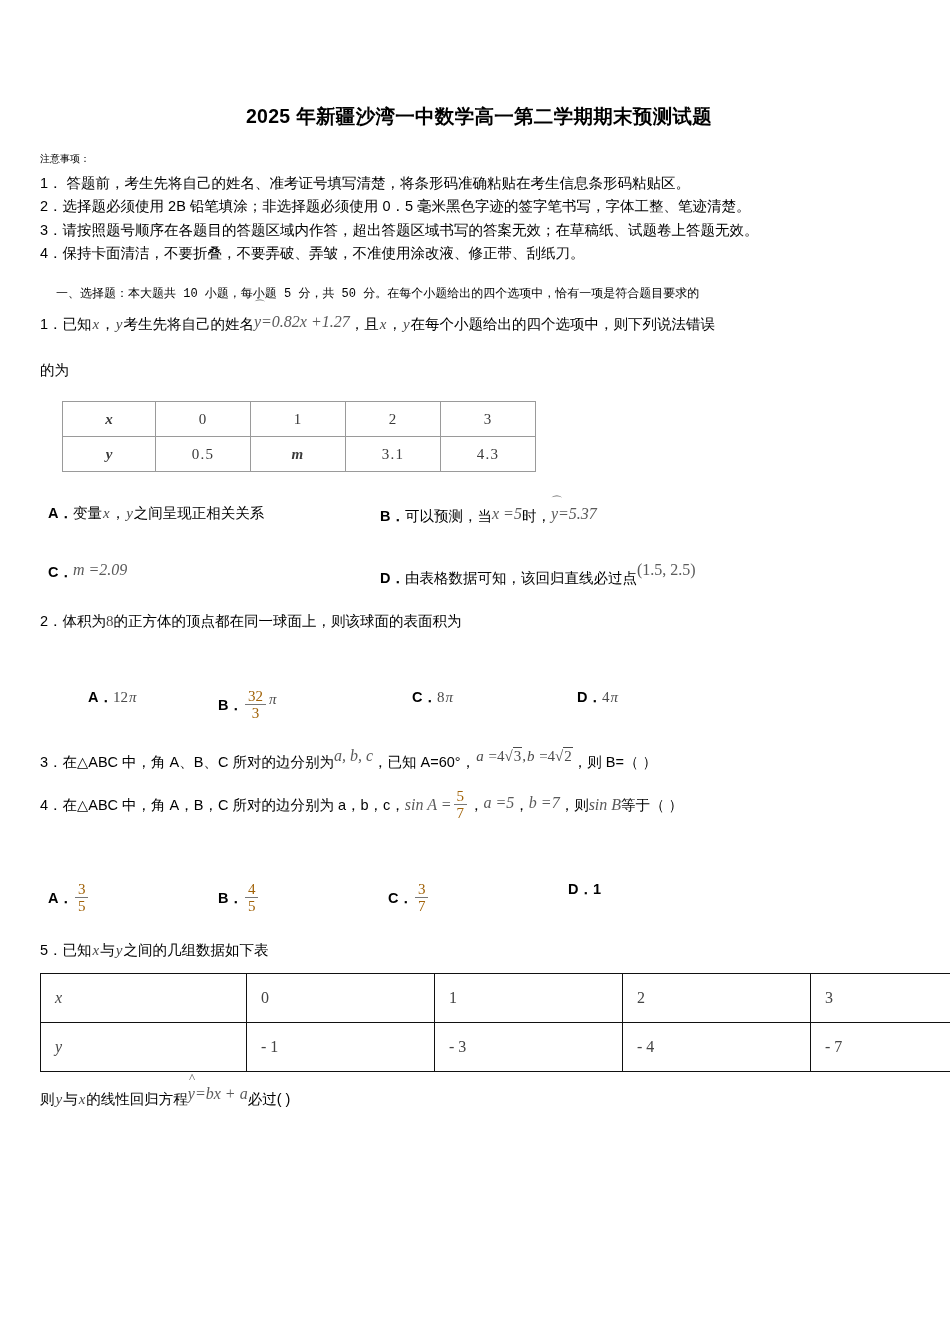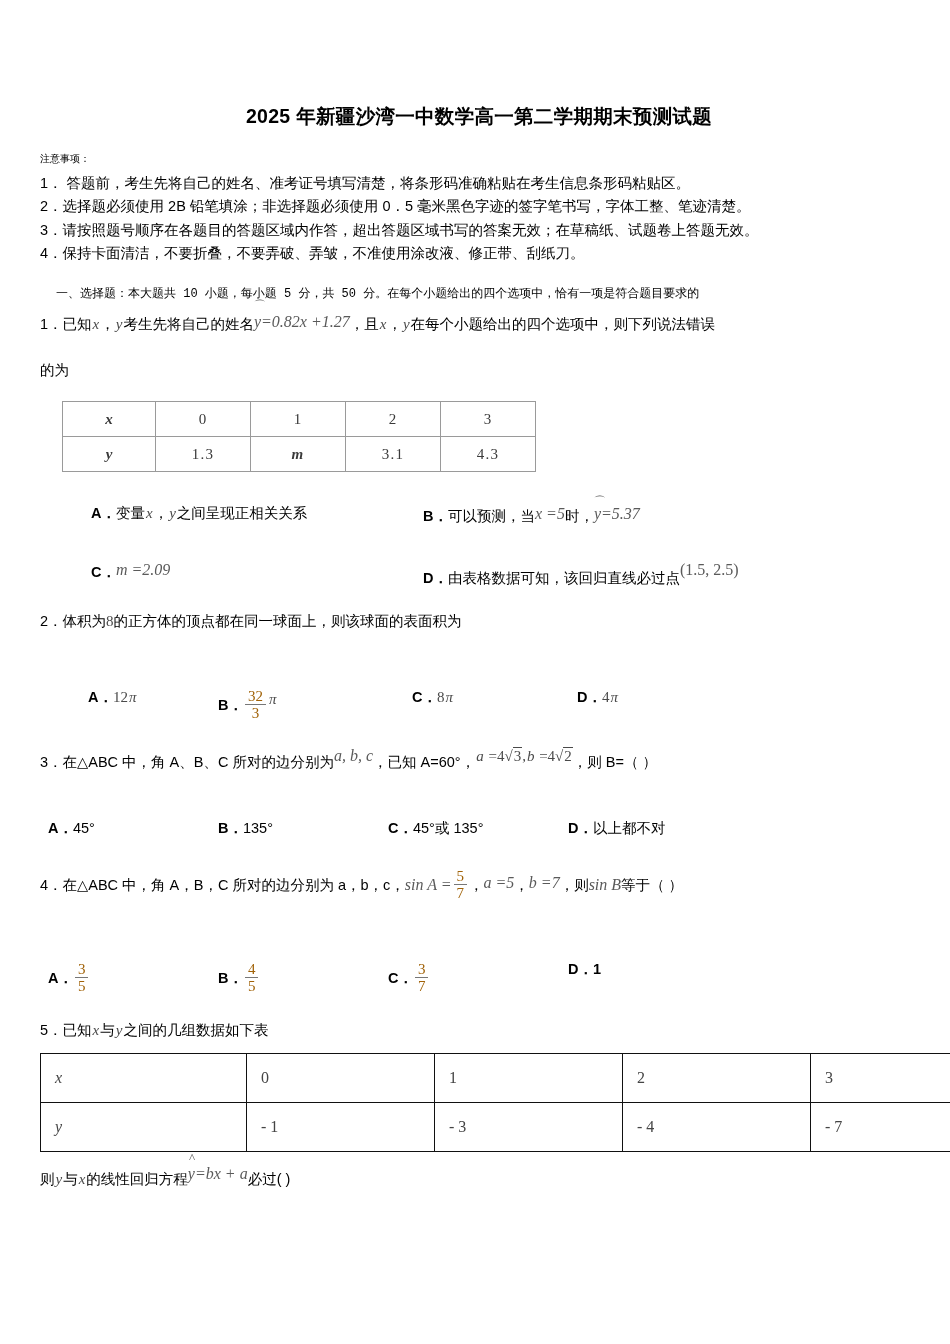--- a/index.html
+++ b/index.html
@@ -226,29 +226,29 @@
         <tbody>
             <tr>
           <td class="hdr">x</td>
           <td>0</td>
           <td>1</td>
           <td>2</td>
           <td>3</td>
         </tr>
         <tr>
           <td class="hdr">y</td>
-          <td>1.3</td>
+          <td>0.5</td>
           <td class="ital">m</td>
           <td>3.1</td>
           <td>4.3</td>
         </tr>
       </tbody>
         </table>
 
-      <div class="opts" style="height:106px; margin-top:24px;margin-left:43px;">
+      <div class="opts" style="height:106px; margin-top:24px;">
         <div class="opt" style="left:8px; top:8px;">
           <span class="lbl">A．</span><span>变量</span><span class="mi">x</span><span>，</span><span class="mi">y</span><span>之间呈现正相关关系</span>
         </div>
         <div class="opt" style="left:340px; top:8px;">
           <span class="lbl">B．</span><span>可以预测，当</span><span class="mexp">x =5</span><span>时，</span><span class="mexp"><span class="hatwrap"><span class="hat">⌒</span><span>y</span></span><span>=5.37</span></span>
         </div>
         <div class="opt" style="left:8px; top:64px;">
           <span class="lbl">C．</span><span class="mexp">m =2.09</span>
         </div>
         <div class="opt" style="left:340px; top:64px;">
@@ -270,34 +270,20 @@
           <span class="lbl">C．</span><span class="mn">8</span><span class="mi">π</span>
         </div>
         <div class="opt" style="left:537px; top:30px;">
           <span class="lbl">D．</span><span class="mn">4</span><span class="mi">π</span>
         </div>
       </div>
     </div>
 
     <div class="q" style="margin-top:18px;">
       <p class="q-stem"><span>3．</span><span>在△ABC 中，角 A、B、C 所对的边分别为</span><span class="mexp" style="vertical-align:6px;">a, b, c</span><span>，已知 A=60°，</span><span class="mexp" style="vertical-align:6px;"><span class="mi">a</span><span class="mn"> =4</span><span class="sqrt mn">√<span class="radicand">3</span></span><span class="mn">,</span><span class="mi">b</span><span class="mn"> =4</span><span class="sqrt mn">√<span class="radicand">2</span></span></span><span>，则 B=（  ）</span></p>
-      <div class="opts" style="height:60px; margin-top:20px;">
-        <div class="opt" style="left:8px; top:24px;">
-          <span class="lbl">A．</span><span>45°</span>
-        </div>
-        <div class="opt" style="left:178px; top:24px;">
-          <span class="lbl">B．</span><span>135°</span>
-        </div>
-        <div class="opt" style="left:348px; top:24px;">
-          <span class="lbl">C．</span><span>45°或 135°</span>
-        </div>
-        <div class="opt" style="left:528px; top:24px;">
-          <span class="lbl">D．</span><span>以上都不对</span>
-        </div>
-      </div>
     </div>
 
     <div class="q" style="margin-top:12px;">
       <p class="q-stem"><span>4．</span><span>在△ABC 中，角 A，B，C 所对的边分别为 a，b，c，</span><span class="mexp" style="vertical-align:0px;"><span>sin A =</span><span class="frac" style="font-size:15px;"><span class="num">5</span><span class="den">7</span></span></span><span>，</span><span class="mexp">a =5</span><span>，</span><span class="mexp">b =7</span><span>，则</span><span class="mexp" style="vertical-align:0px;">sin B</span><span>等于（  ）</span></p>
       <div class="opts" style="height:74px; margin-top:24px;">
         <div class="opt" style="left:8px; top:36px;">
           <span class="lbl">A．</span><span class="frac"><span class="num">3</span><span class="den">5</span></span>
         </div>
         <div class="opt" style="left:178px; top:36px;">
           <span class="lbl">B．</span><span class="frac"><span class="num">4</span><span class="den">5</span></span>

